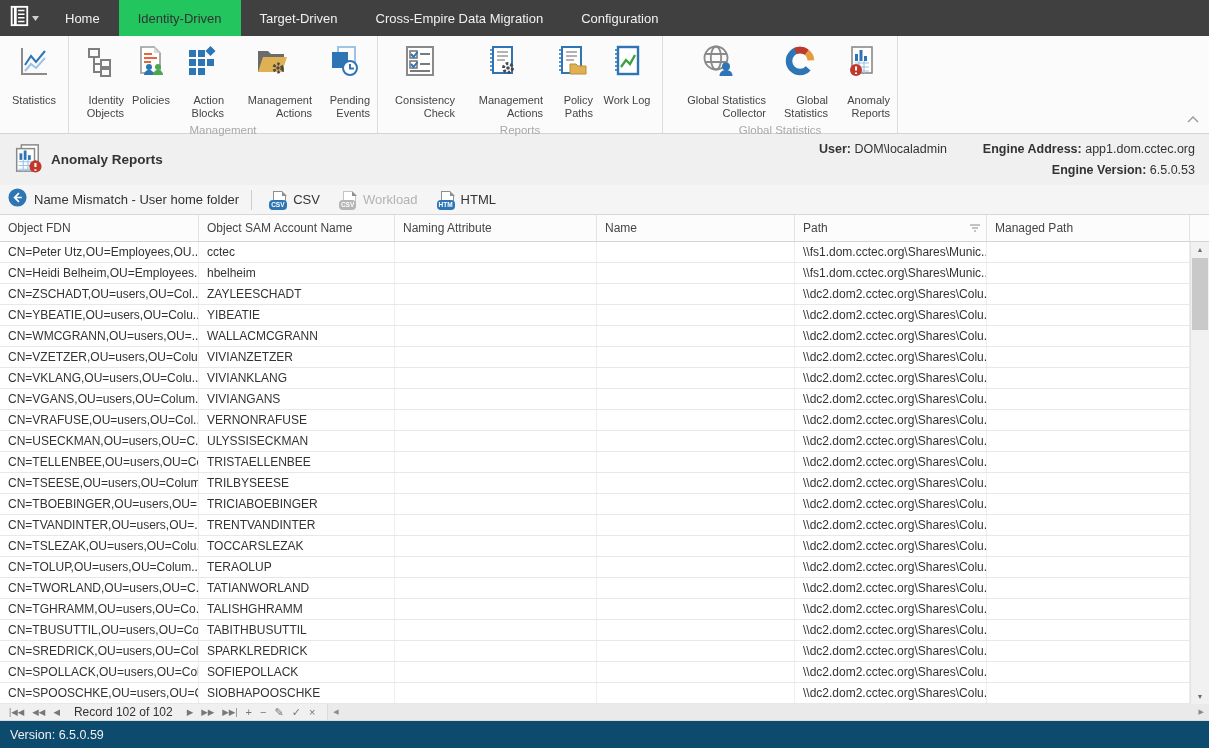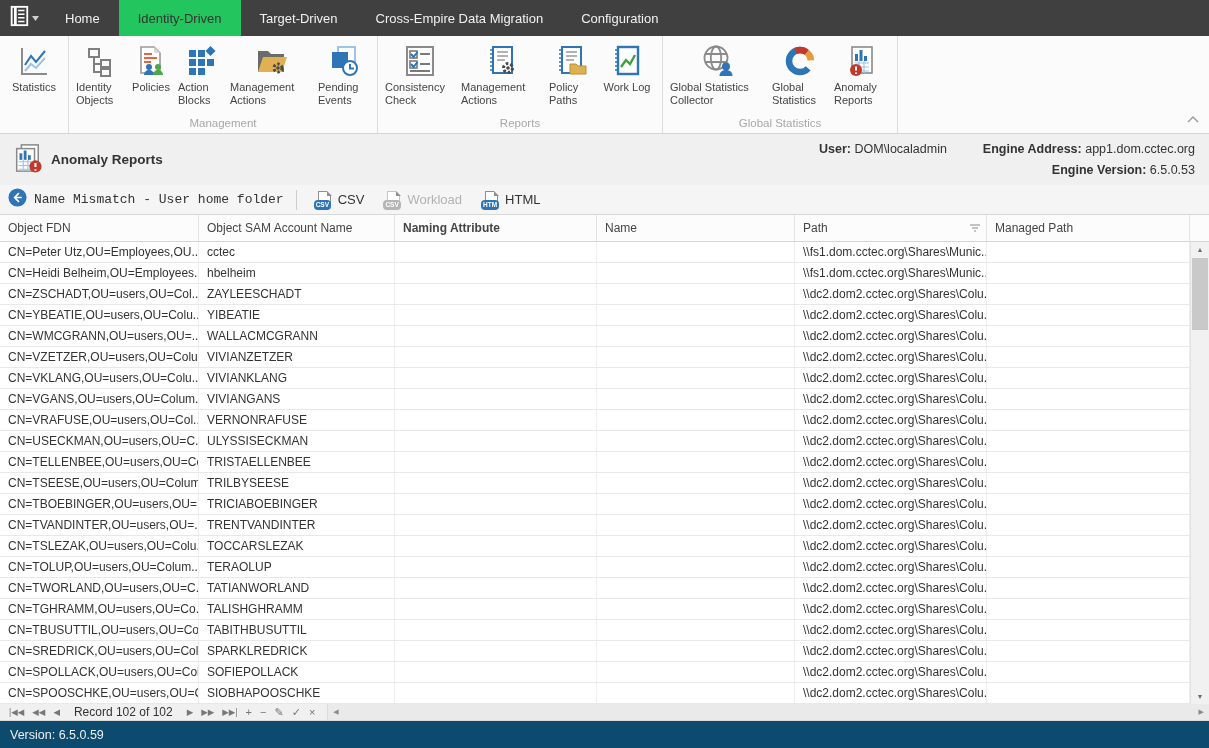--- a/index.html
+++ b/index.html
@@ -13,21 +13,21 @@
   .menu-tab { display:flex; align-items:center; padding:0 19px; color:#f1f1f1; font-size:13px; cursor:pointer; }
   .menu-tab.active { background:#22c55e; color:#333; }
 
   
   .ribbon { height:98px; background:#fbfbfb; border-bottom:1px solid #d4d4d4; display:flex; position:relative; flex:none; }
   .rgroup { display:flex; flex-direction:column; border-right:1px solid #dcdcdc; }
   .rgroup-buttons { flex:1; display:flex; align-items:flex-start; padding:6px 4px 0 4px; }
   .rgroup-label { height:18px; text-align:center; font-size:11.5px; color:#a8a8a8; line-height:16px; }
   .rbtn { display:flex; flex-direction:column; align-items:center; padding:2px 3px; cursor:pointer; border-radius:2px; }
   .rbtn .ric { width:34px; height:34px; display:flex; align-items:center; justify-content:center; }
-  .rbtn .rlbl { font-size:11px; line-height:13px; color:#444; text-align:left; margin-top:3px; }
+  .rbtn .rlbl { font-size:11px; line-height:13px; color:#444; text-align:right; margin-top:16px; }
   .rbtn[data-icon="statistics-icon"]{ width:60px; }
   .rbtn[data-icon="identity-objects-icon"]{ width:54px; }
   .rbtn[data-icon="policies-icon"]{ width:48px; }
   .rbtn[data-icon="action-blocks-icon"]{ width:52px; }
   .rbtn[data-icon="folder-gear-icon"]{ width:88px; }
   .rbtn[data-icon="pending-events-icon"]{ width:58px; }
   .rbtn[data-icon="consistency-check-icon"]{ width:76px; }
   .rbtn[data-icon="doc-gear-icon"]{ width:88px; }
   .rbtn[data-icon="policy-paths-icon"]{ width:50px; }
   .rbtn[data-icon="work-log-icon"]{ width:62px; }
@@ -42,21 +42,21 @@
     padding:0 14px 0 12px; flex:none; }
   .ph-title { font-size:13.5px; font-weight:bold; color:#333; margin-left:9px; }
   .ph-right { margin-left:auto; display:flex; align-items:flex-start; gap:36px; font-size:12.5px; color:#333; }
   .info-pair { white-space:nowrap; }
   .info-pair b { font-weight:bold; }
   .ph-engine { display:flex; flex-direction:column; gap:7px; align-items:flex-end; }
 
   
   .toolbar { height:30px; background:#f5f5f5; border-bottom:1px solid #d8d8d8; display:flex;
     align-items:center; padding-left:8px; flex:none; }
-  .back-btn { display:flex; align-items:center; gap:7px; cursor:pointer;font-family:Liberation Mono, monospace; }
+  .back-btn { display:flex; align-items:center; gap:7px; cursor:pointer; }
   .back-label { font-size:13px; color:#333; }
   .tb-sep { width:1px; height:20px; background:#ccc; margin:0 12px; }
   .tb-btn { display:flex; align-items:center; gap:6px; padding:2px 8px; font-size:13px; color:#333; cursor:pointer; border-radius:2px; }
   .tb-btn.disabled { color:#b3b3b3; cursor:default; }
   .doc-ic { position:relative; width:15px; height:18px; }
   .doc-ic .sheet { position:absolute; left:1px; top:0; width:13px; height:16px; background:#fff;
     border:1px solid #8f8f8f; }
   .doc-ic .fold { position:absolute; right:0; top:0; width:0; height:0;
     border-style:solid; border-width:0 5px 5px 0; border-color:transparent #f5f5f5 #8f8f8f transparent; }
   .doc-ic .badge { position:absolute; left:-3px; bottom:-1px; background:#2e75b6; color:#fff;
@@ -64,21 +64,21 @@
   .tb-btn.disabled .doc-ic .sheet { border-color:#c4c4c4; }
   .tb-btn.disabled .doc-ic .badge { background:#b5b5b5; }
 
   
   .thead { height:27px; background:#fcfcfc; border-bottom:1px solid #d5d5d5; display:flex; flex:none; }
   .th { border-right:1px solid #e3e3e3; font-size:12px; color:#454545; line-height:26px;
     padding-left:8px; white-space:nowrap; overflow:hidden; display:flex; align-items:center; cursor:pointer; }
   .th .thtext { flex:1; }
   .th .filter-ic { margin-right:6px; }
   .th-spacer { width:19px; background:#fcfcfc; }
-  .c0{width:199px;} .c1{width:196px;} .c2{width:202px;font-weight:bold;} .c3{width:198px;} .c4{width:192px;} .c5{width:203px;}
+  .c0{width:199px;} .c1{width:196px;} .c2{width:202px;} .c3{width:198px;} .c4{width:192px;} .c5{width:203px;}
   .tbody { height:462px; display:flex; flex:none; }
   .rows { width:1190px; }
   .trow { height:21px; display:flex; border-bottom:1px solid #e8e8e8; background:#fff; cursor:pointer; }
   .td { border-right:1px solid #eeeeee; font-size:12px; color:#333; line-height:20px;
     padding-left:8px; white-space:nowrap; overflow:hidden; }
 
   
   .vscroll { width:19px; background:#f1f1f1; position:relative; border-left:1px solid #e2e2e2; }
   .vs-arrow { position:absolute; left:0; width:18px; height:15px; text-align:center; font-size:7px;
     color:#6d6d6d; line-height:15px; cursor:pointer; }

